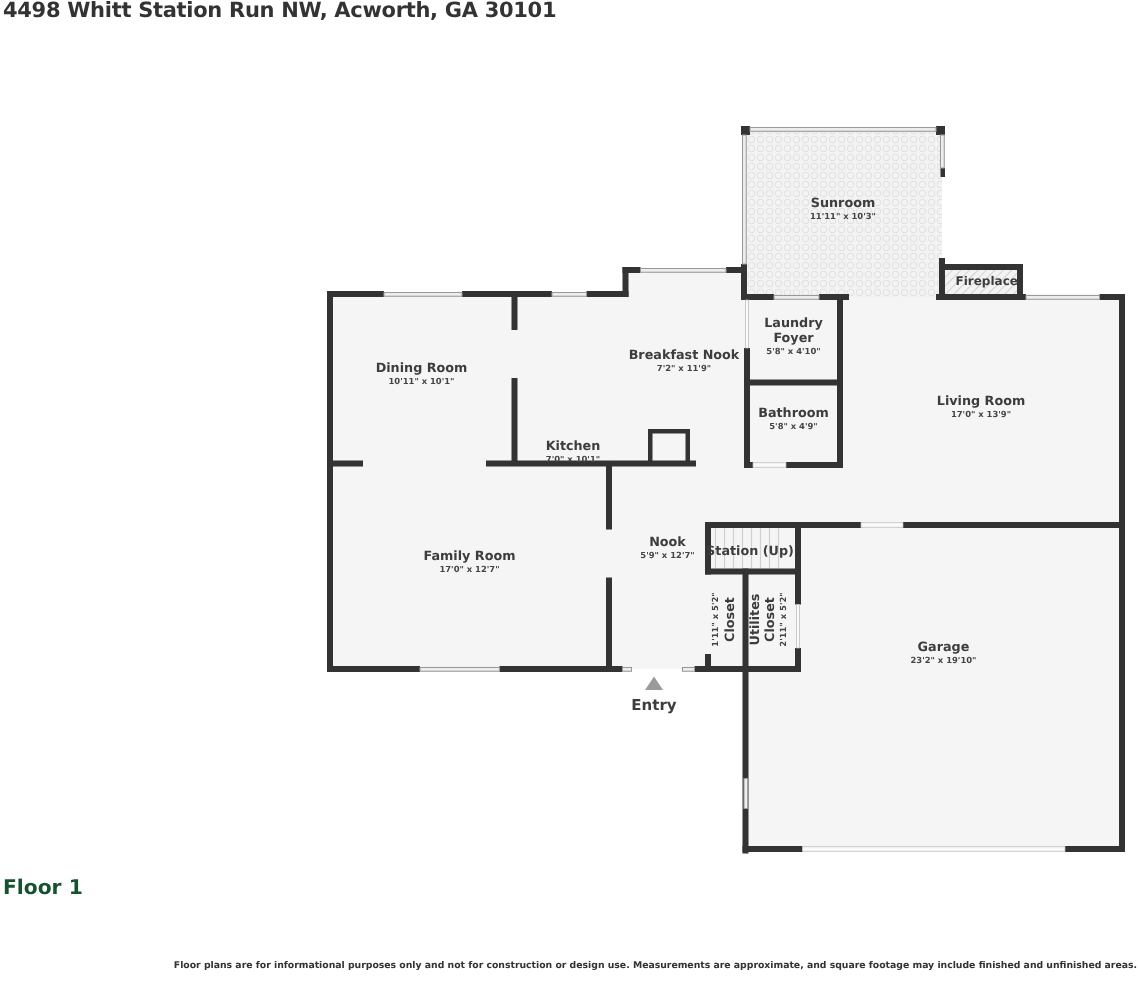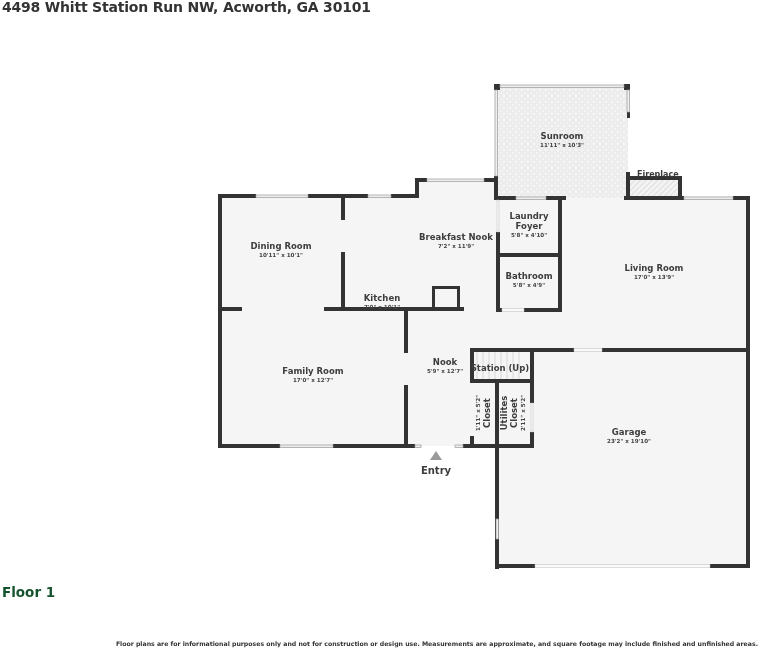--- a/index.html
+++ b/index.html
@@ -142,21 +142,21 @@
     <rect x="497" y="200" width="2" height="32"></rect>
   </g>
 
   <polygon points="436,451 430,460 442,460" fill="#9a9a9a"></polygon>
 </svg>
 
 <div class="room-label" style="left:562px;top:141px;">
   <div class="room-name">Sunroom</div>
   <div class="room-dim">11'11" x 10'3"</div>
 </div>
-<div class="fireplace-label" style="left:637px;top:170px;">Fireplace</div>
+<div class="fireplace-label" style="left:637px;top:183px;">Fireplace</div>
 
 <div class="room-label" style="left:281px;top:251px;">
   <div class="room-name">Dining Room</div>
   <div class="room-dim">10'11" x 10'1"</div>
 </div>
 <div class="room-label" style="left:382px;top:267px;margin-top:36px;">
   <div class="room-name">Kitchen</div>
   <div class="room-dim">7'0" x 10'1"</div>
 </div>
 <div class="room-label" style="left:456px;top:242px;">

